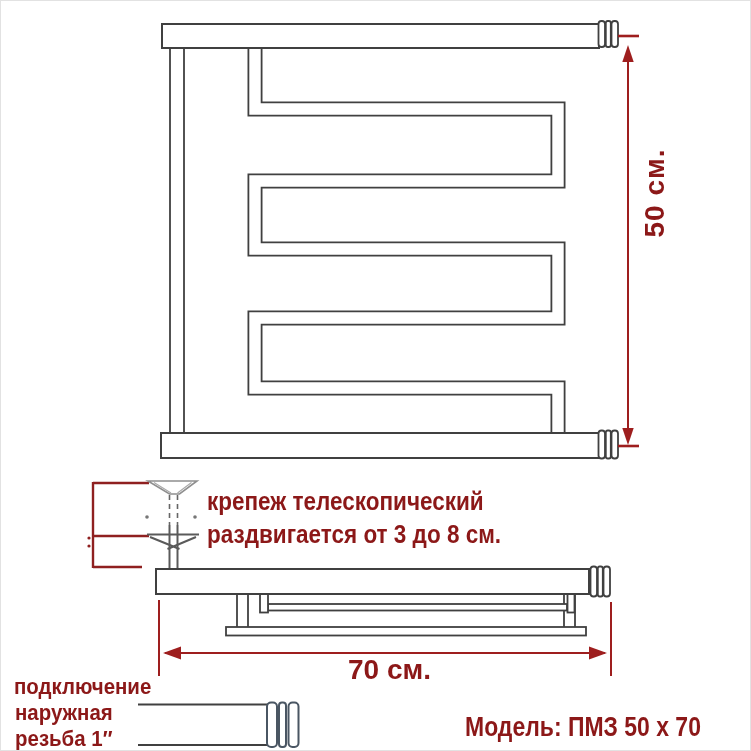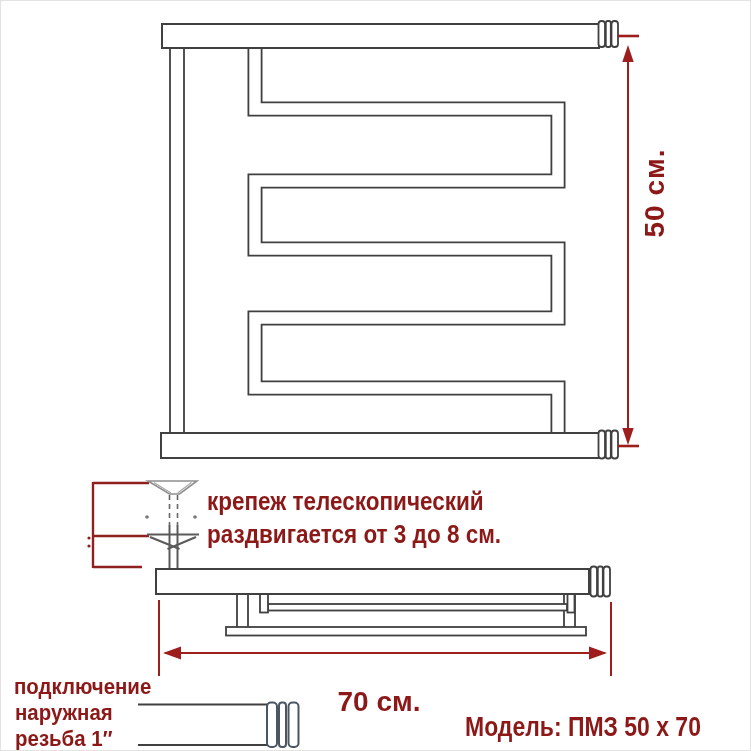--- a/index.html
+++ b/index.html
@@ -29,23 +29,22 @@
     left: 602px; top: 165px;
     width: 104px; height: 54px;
     display: flex; align-items: center; justify-content: center;
     transform: rotate(-90deg);
     font-size: 28px;
     letter-spacing: 1px;
   }
   .label-width {
     left: 326px; top: 655px;
     width: 104px;
-    text-align: center;
+    text-align: right;
     font-size: 28px;
-    margin-top: 32px;
   }
   .mount-line1 {
     left: 206px; top: 488px;
     font-size: 25px;
     transform: scaleX(0.9);
     transform-origin: left top;
   }
   .mount-line2 {
     left: 206px; top: 521px;
     font-size: 25px;

